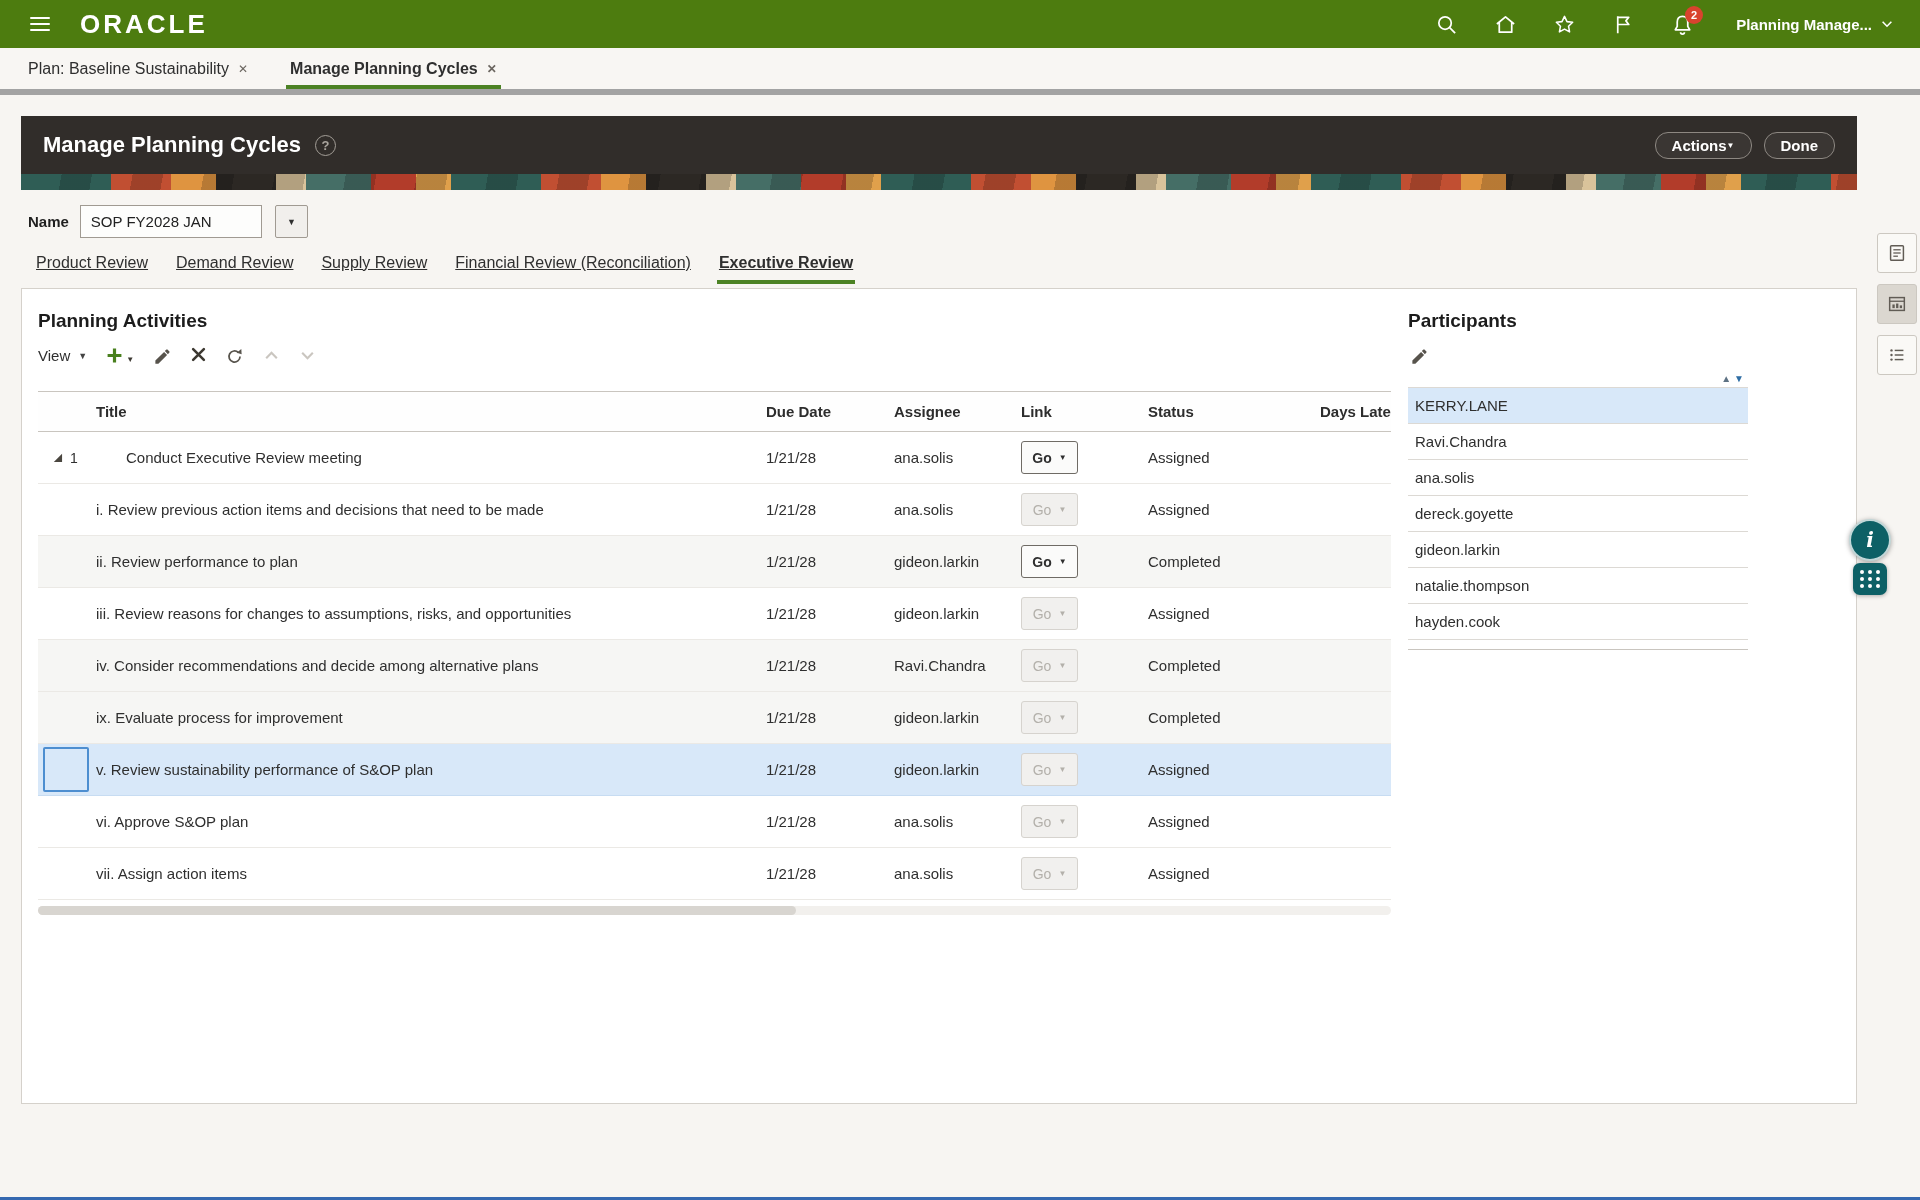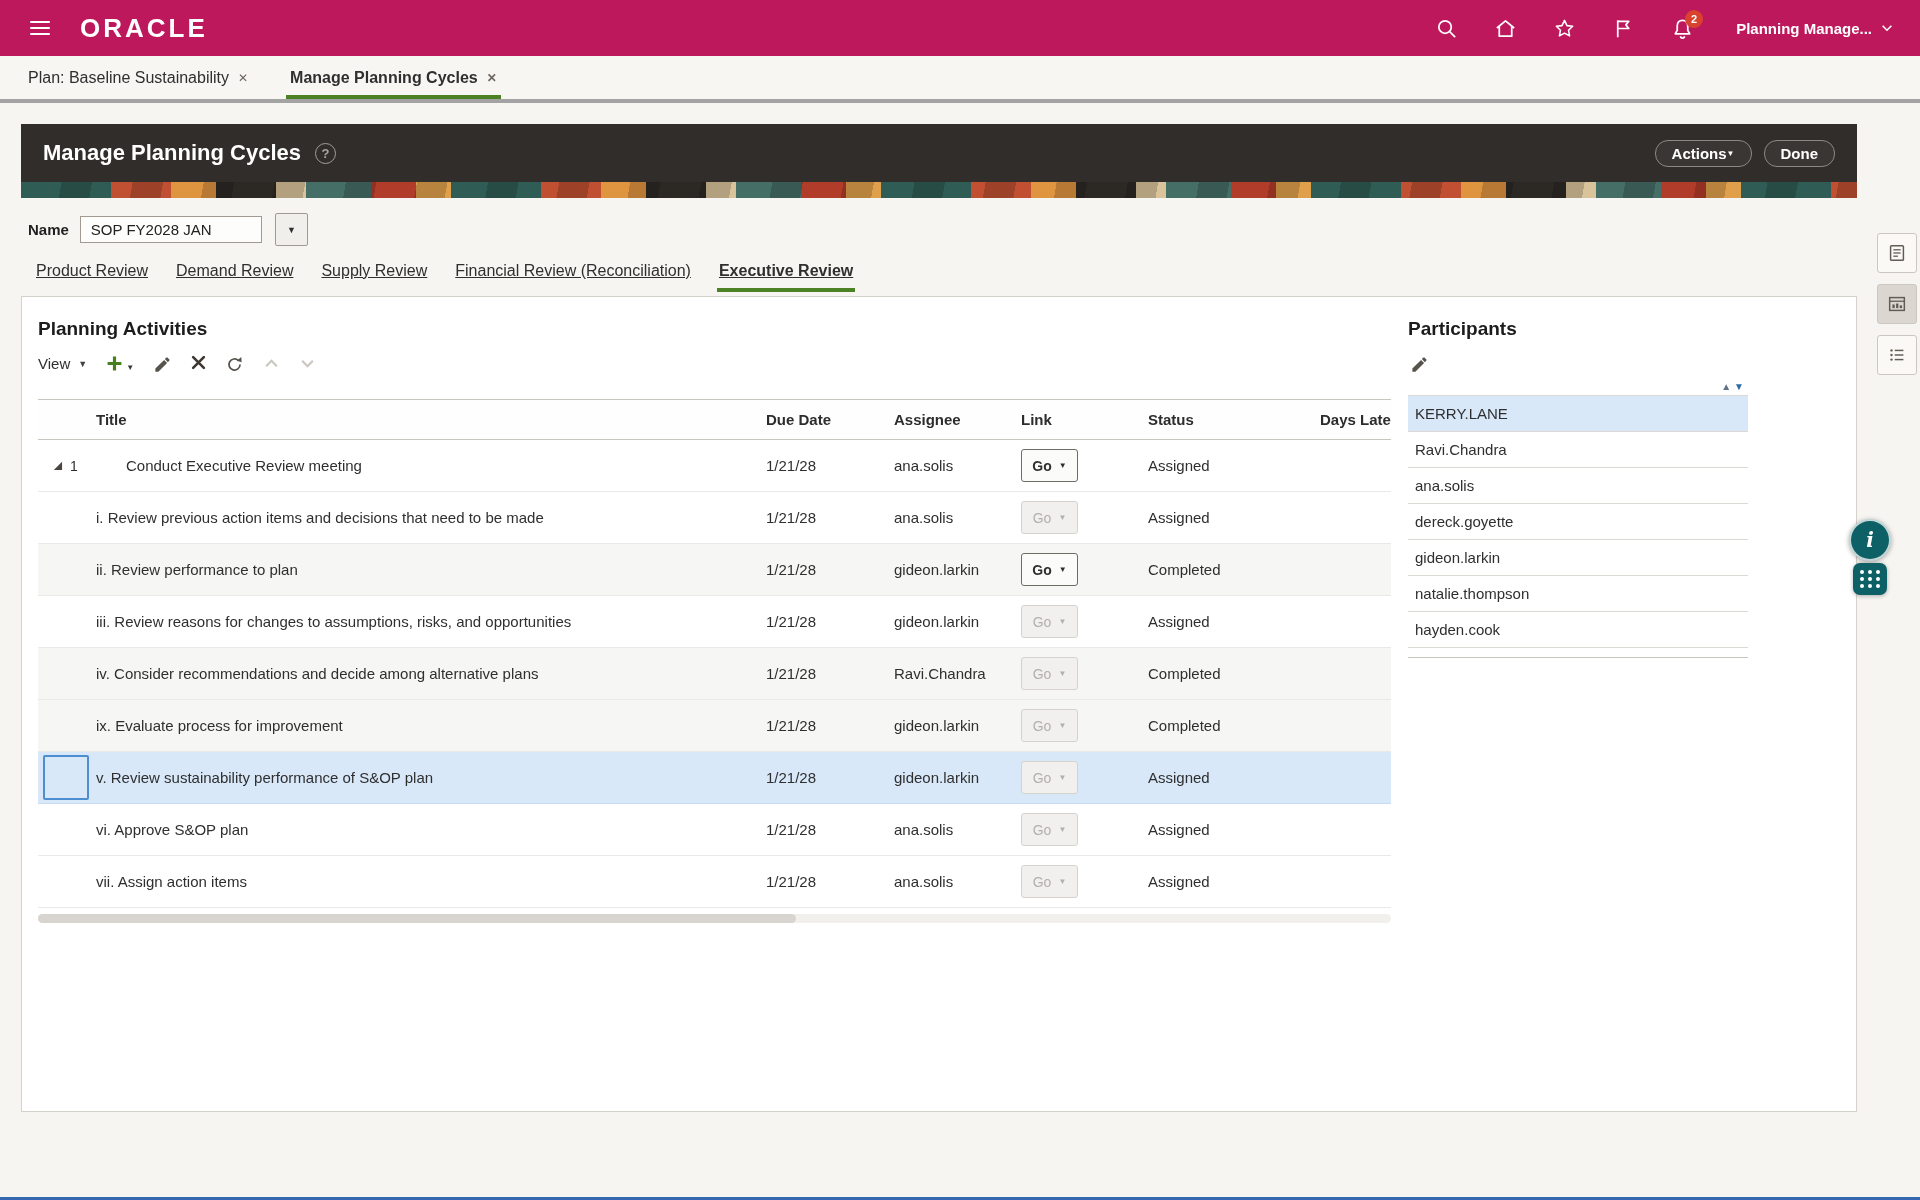--- a/index.html
+++ b/index.html
@@ -7,33 +7,33 @@
   body {
     font-family:"Liberation Sans", sans-serif;
     background:#f7f5f2;
     overflow:hidden;
     position:relative;
     color:#2f2f2f;
   }
   button { font-family:inherit; }
 
   
-  .topbar { height:56px; background:#be185d; display:flex; align-items:center; padding:10px 26px; color:#fff; }
+  .topbar { height:48px; background:#4d7c0f; display:flex; align-items:center; padding:10px 26px; color:#fff; }
   .hamb { background:none; border:none; cursor:pointer; padding:4px; }
   .hamb i { display:block; width:20px; height:2px; background:#fff; margin:4px 0; border-radius:1px; }
   .brand { font-size:26px; font-weight:700; letter-spacing:3px; margin-left:26px; }
   .topbar-right { margin-left:auto; display:flex; align-items:center; gap:36px; }
   .tb-icon { background:none; border:none; cursor:pointer; position:relative; display:flex; padding:0; }
   .badge { position:absolute; top:-7px; right:-9px; min-width:18px; height:18px; border-radius:9px;
            background:#d9432e; color:#fff; font-size:11px; font-weight:700; display:flex; align-items:center; justify-content:center; padding:0 4px; }
   .user-menu { background:none; border:none; cursor:pointer; color:#fff; display:flex; align-items:center; gap:8px;
                font-size:15px; font-weight:700; margin-left:6px; }
 
   
-  .wintabs { height:47px; background:#f8f6f3; border-bottom:4px solid #a3a3a3; display:flex; align-items:flex-end; padding:0 24px; gap:34px; }
+  .wintabs { height:47px; background:#f8f6f3; border-bottom:6px solid #a3a3a3; display:flex; align-items:flex-end; padding:0 24px; gap:34px; }
   .wintab { height:100%; display:flex; align-items:center; gap:9px; font-size:16px; color:#2f2f2f;
             border-bottom:4px solid transparent; padding:4px 4px 0 4px; cursor:pointer; background:none; border-top:none; border-left:none; border-right:none; }
   .wintab.active { font-weight:700; border-bottom-color:#4c8224; }
   .wintab .close { font-size:12px; color:#6b6660; }
 
   
   .page { margin-left:21px; width:1836px; }
   .panel-header { margin-top:21px; height:58px; background:#312d2a; display:flex; align-items:center; padding:0 22px; }
   .panel-title { color:#fff; font-size:22px; font-weight:700; }
   .help-badge { width:21px; height:21px; border-radius:50%; border:1px solid #a39e97; color:#aaa59e;
@@ -46,21 +46,21 @@
   .deco-strip { height:16px;
     background-image:
       repeating-linear-gradient(100deg, rgba(0,0,0,0) 0 40px, rgba(0,0,0,.18) 40px 70px),
       repeating-linear-gradient(90deg, #2f5d55 0 90px, #c14f32 90px 150px, #df9440 150px 195px,
         #2c2824 195px 255px, #d9c39b 255px 285px, #456e66 285px 350px, #b23c2a 350px 395px, #e0a04b 395px 430px);
   }
 
   
   .name-row { margin-top:15px; display:flex; align-items:center; gap:11px; padding-left:7px; }
   .name-label { font-size:15px; font-weight:700; color:#1f1f1f; }
-  .name-input { width:182px; height:27px; border:1px solid #a09a92; background:#fdfdfc; font-size:15px;
+  .name-input { width:182px; height:33px; border:1px solid #a09a92; background:#fdfdfc; font-size:15px;
                 padding:0 10px; color:#222; font-family:inherit; }
   .name-dd { width:33px; height:33px; margin-left:2px; background:#f1efec; border:1px solid #a09a92;
              border-radius:2px; cursor:pointer; font-size:9px; color:#2f2f2f; }
 
   
   .review-tabs { margin-top:16px; display:flex; gap:24px; padding-left:13px;text-decoration:underline; }
   .rtab { font-size:16px; color:#2f2f2f; padding:0 2px 8px 2px; border-bottom:4px solid transparent; cursor:pointer; }
   .rtab.active { font-weight:700; border-bottom-color:#4c8224; }
 
   

